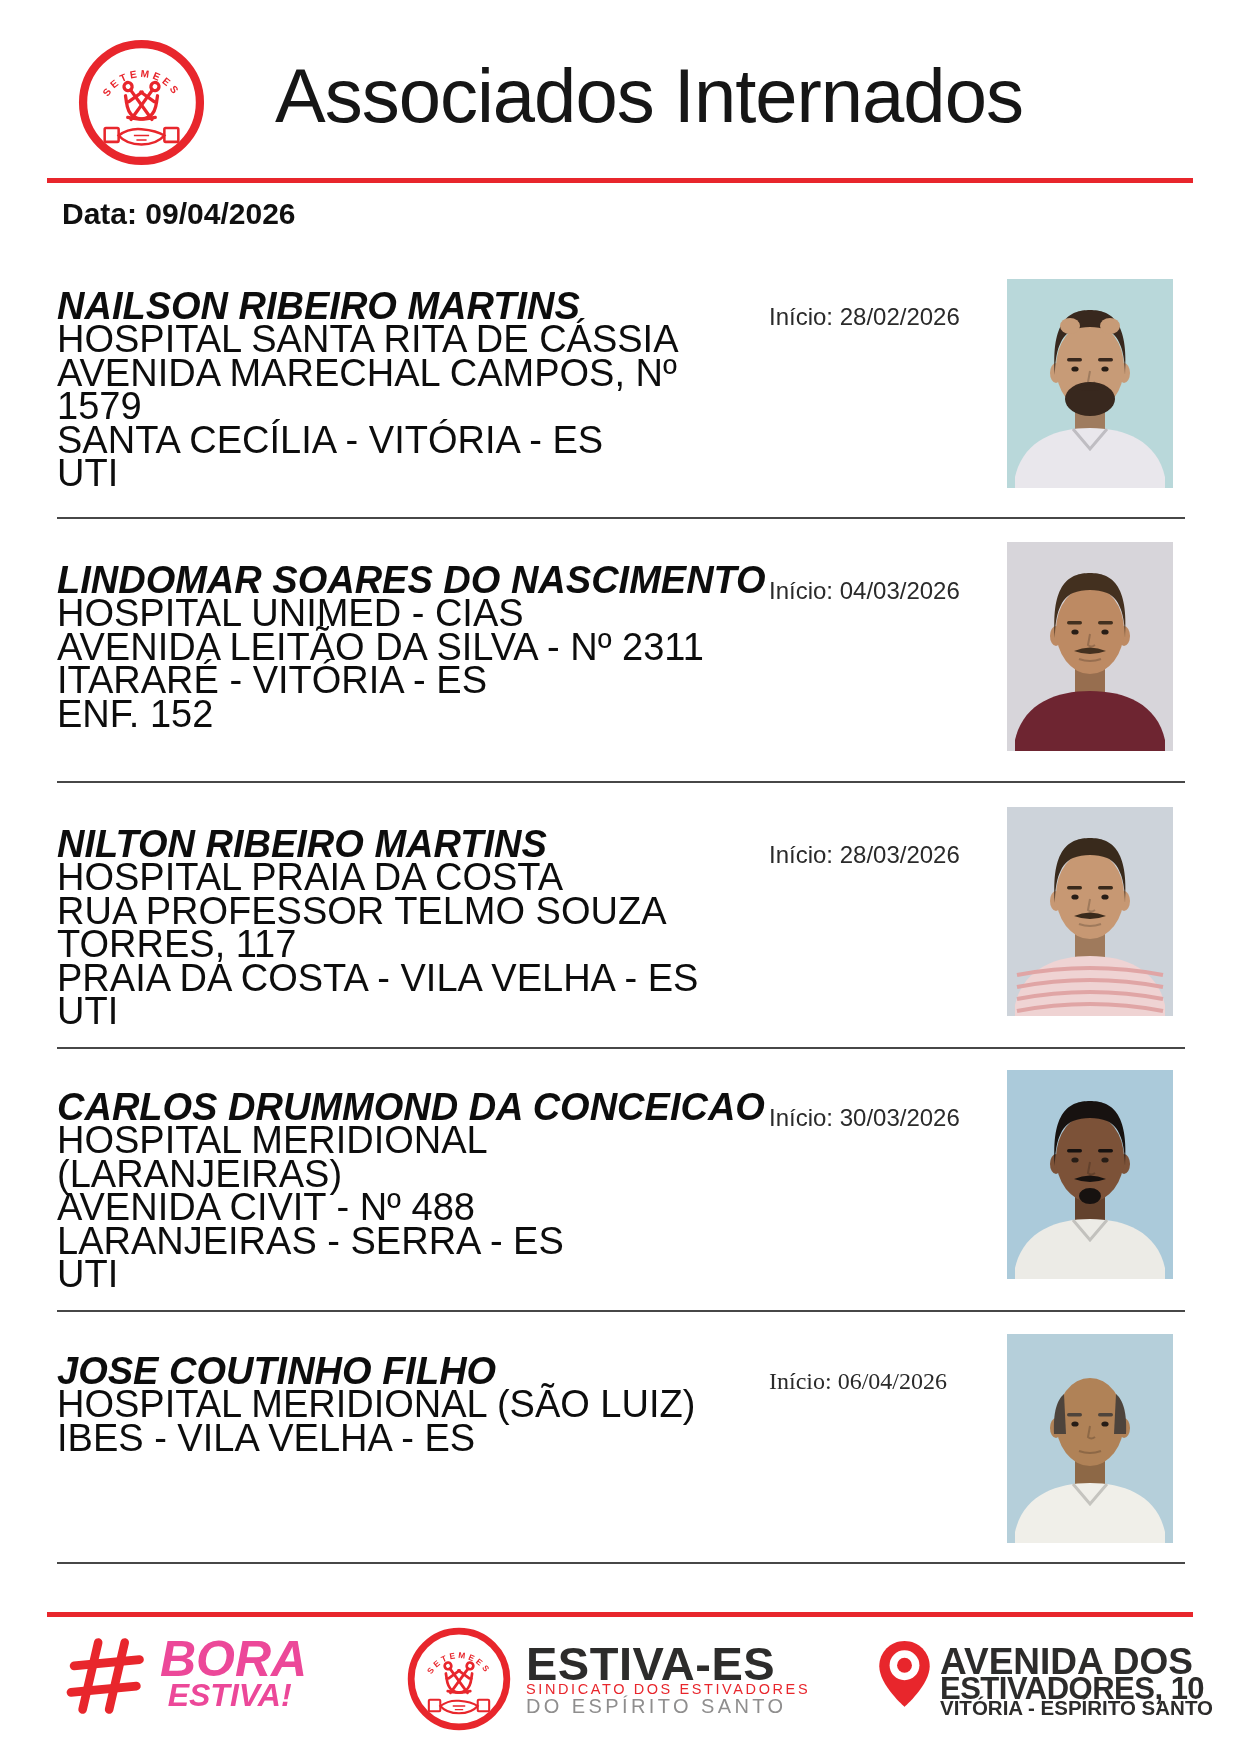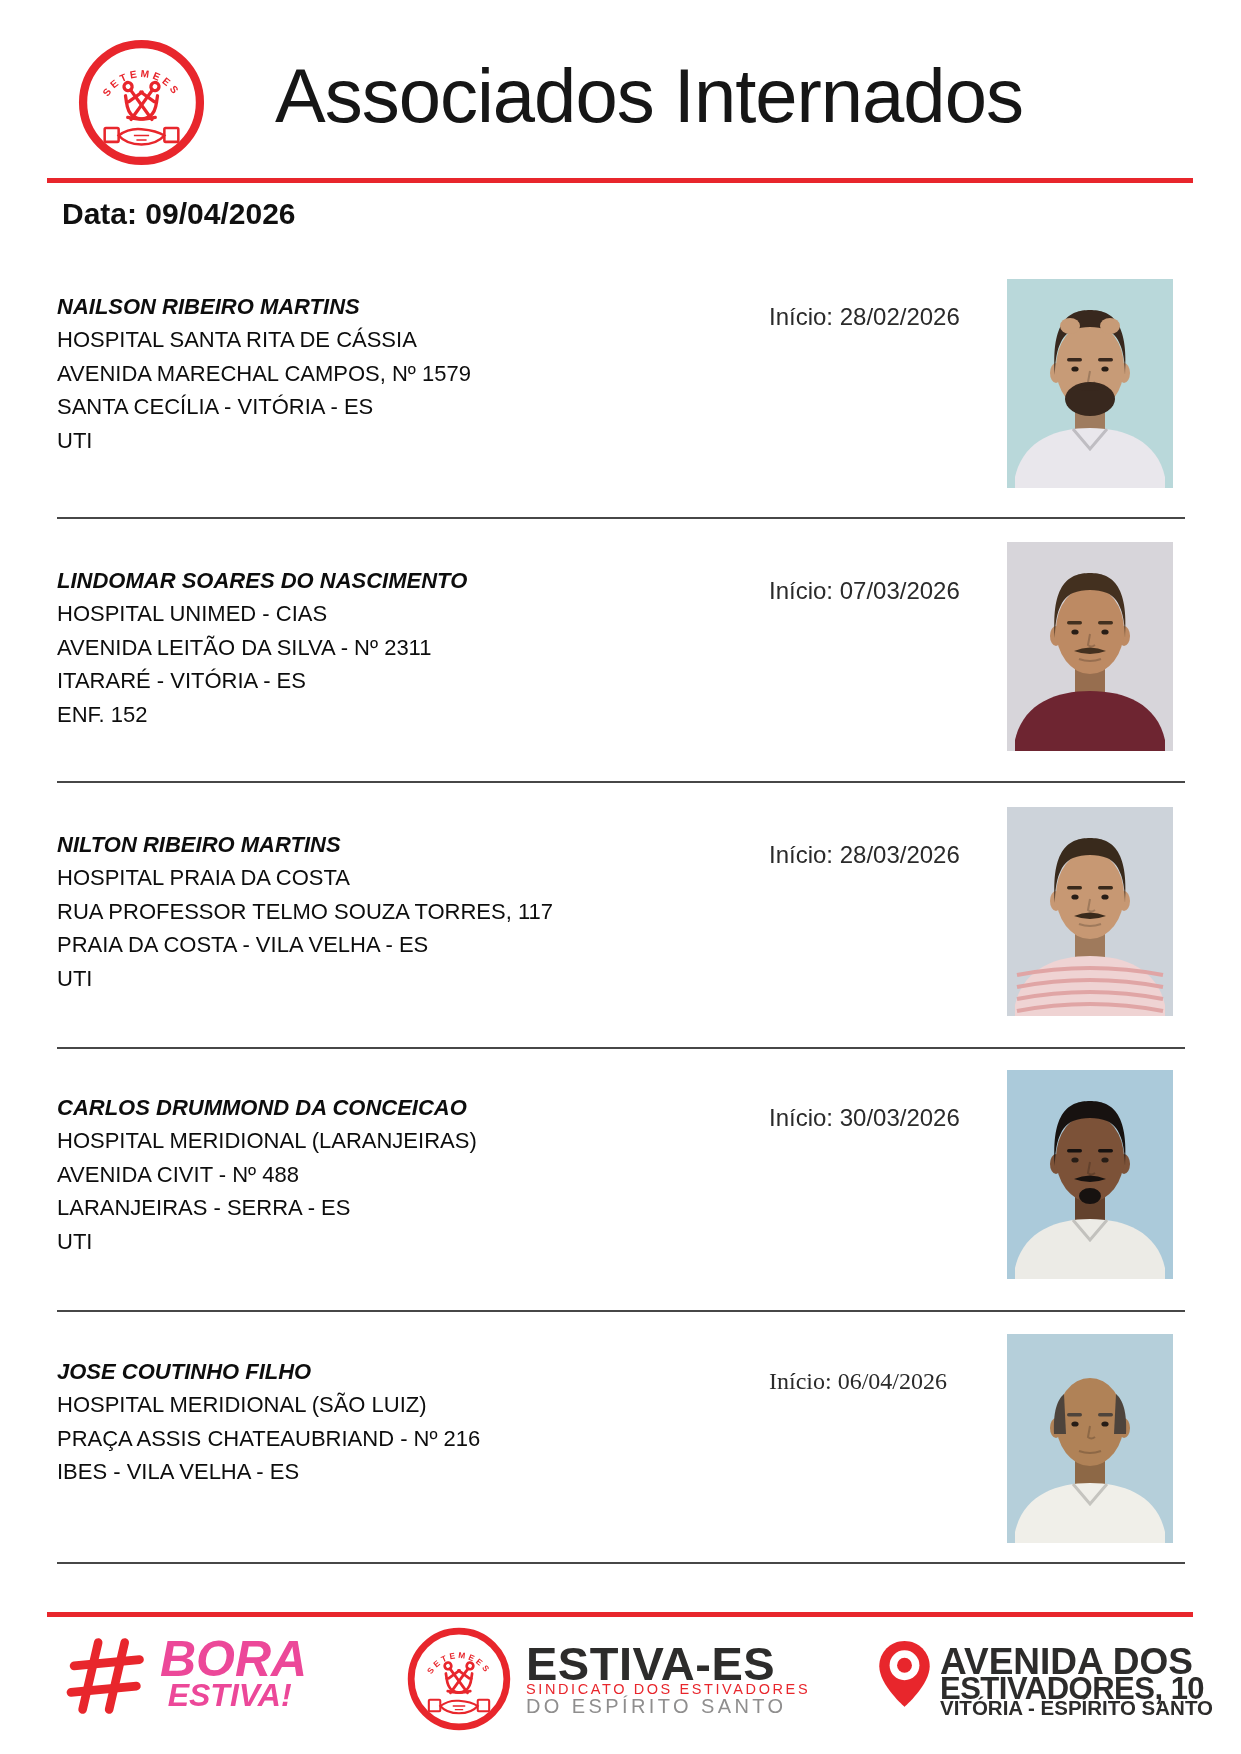--- a/index.html
+++ b/index.html
@@ -12,21 +12,21 @@
   .emblem svg{display:block;width:100%;height:100%;}
   .emblem-header{left:75px;top:39px;width:133px;height:127px;}
   .title{position:absolute;left:263px;top:40px;margin:12px;font-size:76px;font-weight:400;
          letter-spacing:-1px;color:#161616;white-space:nowrap;}
   .red-rule{position:absolute;left:47px;width:1146px;height:5px;background:var(--red,#e8262c);}
   .rule-top{top:178px;}
   .rule-bottom{top:1612px;}
   .date{position:absolute;left:62px;top:197px;font-size:30px;font-weight:700;color:#101010;}
 
   
-  .entry{position:absolute;left:57px;width:710px;font-size:22px;line-height:33.4px;color:#0d0d0d;}
+  .entry{position:absolute;left:57px;width:710px;font-size:38px;line-height:33.4px;color:#0d0d0d;}
   .m-name{font-weight:700;font-style:italic;}
   .e0{top:290px;} .e1{top:564px;} .e2{top:828px;} .e3{top:1091px;} .e4{top:1355px;}
   .inicio{position:absolute;left:769px;font-size:24px;color:#2a2a2a;}
   .i0{top:303px;} .i1{top:577px;} .i2{top:841px;} .i3{top:1104px;} .i4{top:1368px;font-family:Liberation Serif, serif;}
   .photo{position:absolute;left:1007px;width:166px;height:209px;}
   .photo svg{display:block;width:100%;height:100%;}
   .p0{top:279px;} .p1{top:542px;} .p2{top:807px;} .p3{top:1070px;} .p4{top:1334px;}
   .sep{position:absolute;left:57px;width:1128px;height:2px;background:#474747;}
   .s0{top:517px;} .s1{top:781px;} .s2{top:1047px;} .s3{top:1310px;} .s4{top:1562px;}
 
@@ -124,21 +124,21 @@
     </div>
   <div class="sep s0"></div>
 
   <section class="entry e1">
     <div class="m-name">LINDOMAR SOARES DO NASCIMENTO</div>
     <div class="m-line">HOSPITAL UNIMED - CIAS</div>
     <div class="m-line">AVENIDA LEITÃO DA SILVA - Nº 2311</div>
     <div class="m-line">ITARARÉ - VITÓRIA - ES</div>
     <div class="m-line">ENF. 152</div>
   </section>
-  <div class="inicio i1">Início: 07/03/2026</div>
+  <div class="inicio i1">Início: 04/03/2026</div>
   <div class="photo p1">
       <svg viewBox="0 0 166 209" preserveAspectRatio="none">
     <rect width="166" height="209" fill="#d7d5da"></rect>
     <rect x="68" y="118" width="30" height="36" fill="rgb(151,110,79)"></rect>
     <path d="M8,209 L8,198 C16,162 48,149 83,149 C118,149 150,162 158,198 L158,209 Z" fill="#6e2531"></path>
 
     <ellipse cx="49" cy="94" rx="6" ry="10" fill="#bd8a63"></ellipse>
     <ellipse cx="117" cy="94" rx="6" ry="10" fill="#bd8a63"></ellipse>
     <ellipse cx="83" cy="88" rx="34" ry="44" fill="#bd8a63"></ellipse>
     <path d="M48,96 C44,42 62,31 83,31 C104,31 122,42 118,96 C118,72 112,56 100,51 C90,47 76,47 66,51 C54,56 48,72 48,96 Z" fill="#43301f"></path>
@@ -210,21 +210,20 @@
     <path d="M83,92 L81,103 Q84,106 88,103" stroke="rgb(99,66,45)" stroke-width="2" fill="none"></path>
     <ellipse cx="83" cy="126" rx="11" ry="8" fill="#171210"></ellipse>
         <path d="M67,109 Q83,102 99,109 Q83,115 67,109 Z" fill="#171210"></path>
   </svg>
     </div>
   <div class="sep s3"></div>
 
   <section class="entry e4">
     <div class="m-name">JOSE COUTINHO FILHO</div>
     <div class="m-line">HOSPITAL MERIDIONAL (SÃO LUIZ)</div>
-    <div class="m-line">PRAÇA ASSIS CHATEAUBRIAND - Nº 216</div>
     <div class="m-line">IBES - VILA VELHA - ES</div>
   </section>
   <div class="inicio i4">Início: 06/04/2026</div>
   <div class="photo p4">
       <svg viewBox="0 0 166 209" preserveAspectRatio="none">
     <rect width="166" height="209" fill="#b5cfda"></rect>
     <rect x="68" y="118" width="30" height="36" fill="rgb(141,104,70)"></rect>
     <path d="M8,209 L8,198 C16,162 48,149 83,149 C118,149 150,162 158,198 L158,209 Z" fill="#f0efe9"></path>
     <path d="M66,150 L83,170 L100,150" fill="none" stroke="rgb(197,196,191)" stroke-width="3"></path>
     <ellipse cx="49" cy="94" rx="6" ry="10" fill="#b08257"></ellipse>

